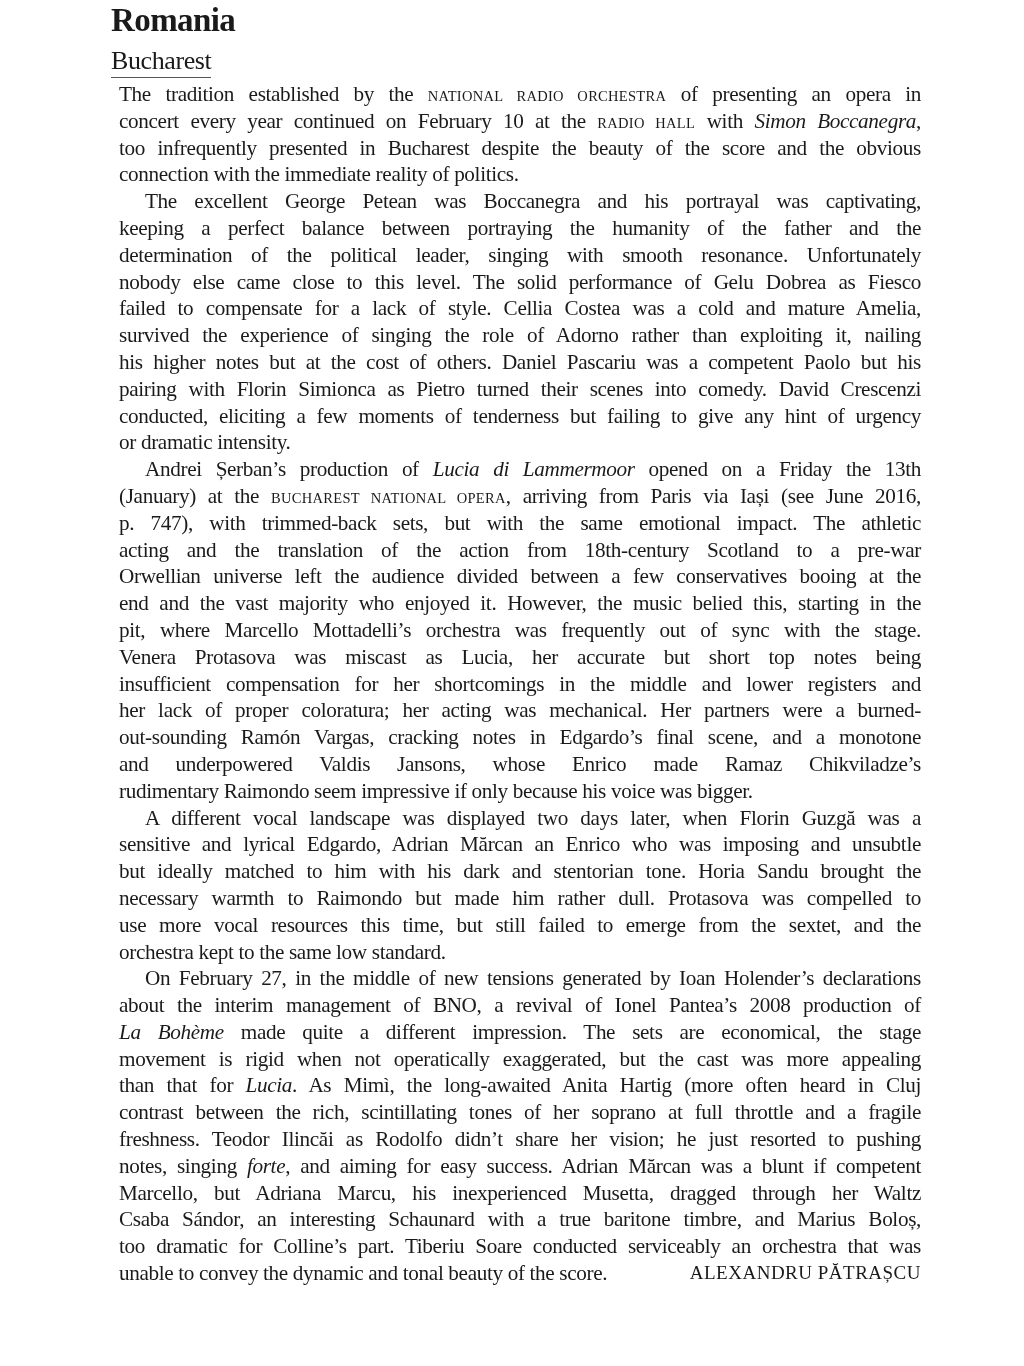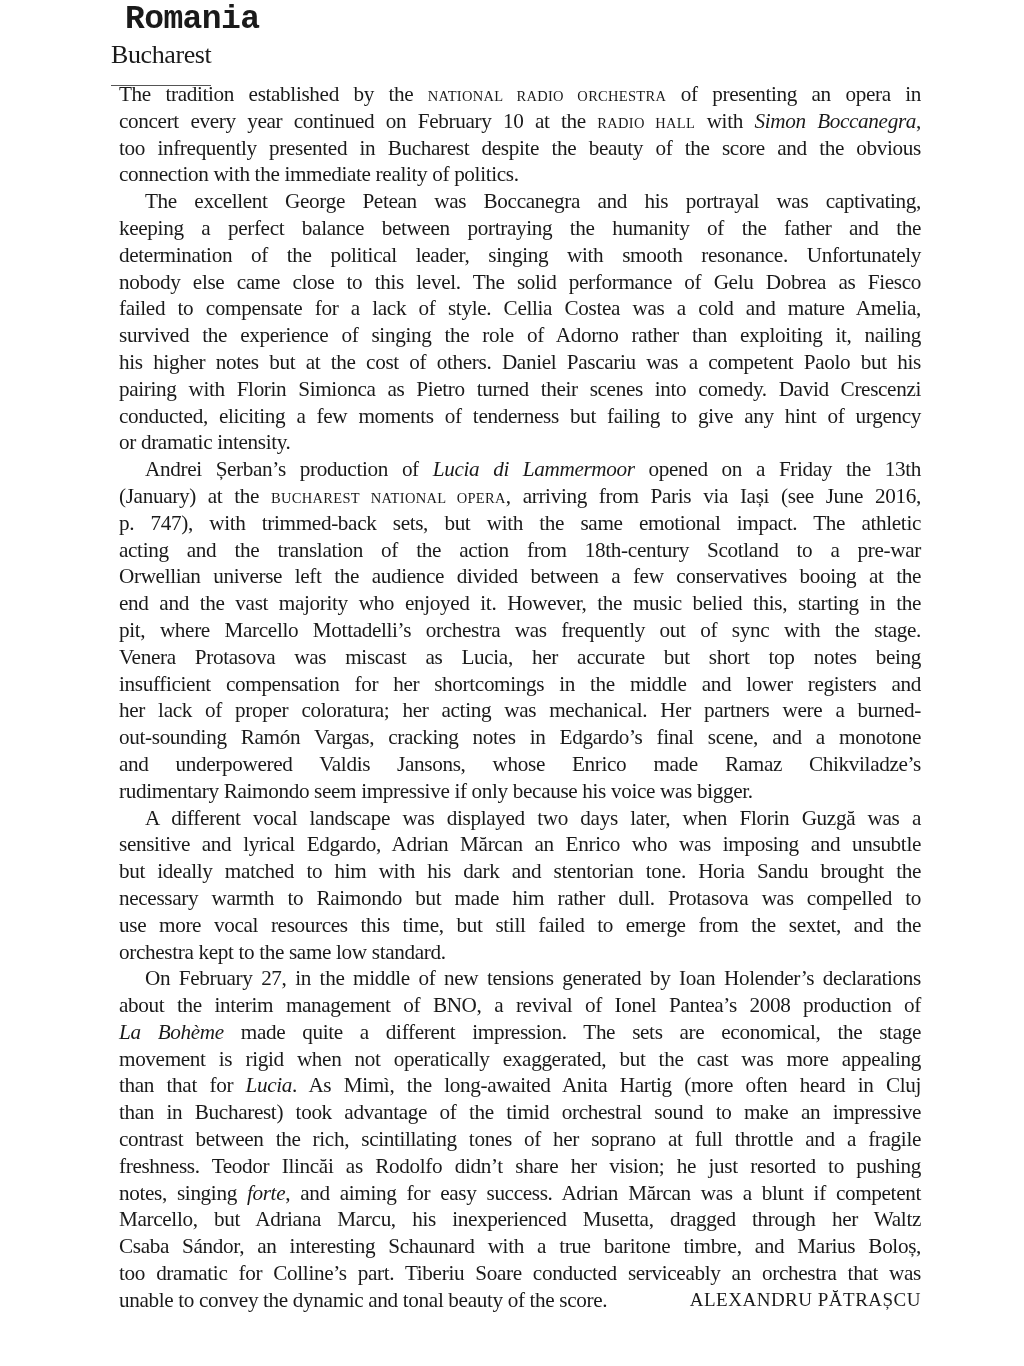--- a/index.html
+++ b/index.html
@@ -1,21 +1,21 @@
 <!DOCTYPE html>
 <html><head>
 <meta charset="utf-8">
 <style>
   html, body { margin: 0; padding: 0; background: #ffffff; }
   body { width: 1024px; height: 1366px; overflow: hidden; position: relative; }
   .page { position: absolute; left: 111px; top: 0; width: 802px; color: #1a1a1a;
           font-family: "Liberation Serif", "DejaVu Serif", serif; }
-  .country { font-weight: bold; font-size: 33px; line-height: 40px; margin: 0; letter-spacing: -0.6px; position: absolute; top: 0; left: 14px; font-family: Liberation Mono, monospace; }
-  .city { font-size: 26px; line-height: 30px; position: absolute; top: 40px; left: 0; letter-spacing: -0.4px;
-          border-bottom: 1.5px solid #555; padding-bottom: 15px; }
+  .country { font-weight: bold; font-size: 33px; line-height: 40px; margin: 0; letter-spacing: -0.6px; position: absolute; top: 0; left: 0; }
+  .city { font-size: 26px; line-height: 30px; position: absolute; top: 46px; left: 0; letter-spacing: -0.4px;
+          border-bottom: 1.5px solid #555; padding-bottom: 1px; }
   .body { position: absolute; top: 81px; left: 8px; width: 802px; }
   .line { display: block; font-size: 21.2px; line-height: 26.8px; height: 26.8px; white-space: nowrap;
           text-align: justify; text-align-last: justify; letter-spacing: -0.35px; overflow: visible; }
   .line.last { text-align-last: left; }
   .line.indent { padding-left: 26px; }
   .sc { font-size: 14.5px; letter-spacing: 0.3px; }
   .it { font-style: italic; }
   .byline { float: right; font-size: 19px; letter-spacing: 0.5px; }
   .para { display: block; }
 </style>
@@ -66,21 +66,20 @@
         <span class="line">necessary warmth to Raimondo but made him rather dull. Protasova was compelled to</span>
         <span class="line">use more vocal resources this time, but still failed to emerge from the sextet, and the</span>
         <span class="line last">orchestra kept to the same low standard.</span>
       </div>
       <div class="para">
         <span class="line indent">On February 27, in the middle of new tensions generated by Ioan Holender’s declarations</span>
         <span class="line">about the interim management of BNO, a revival of Ionel Pantea’s 2008 production of</span>
         <span class="line"><span class="it">La Bohème</span> made quite a different impression. The sets are economical, the stage</span>
         <span class="line">movement is rigid when not operatically exaggerated, but the cast was more appealing</span>
         <span class="line">than that for <span class="it">Lucia</span>. As Mimì, the long-awaited Anita Hartig (more often heard in Cluj</span>
-        <span class="line">than in Bucharest) took advantage of the timid orchestral sound to make an impressive</span>
         <span class="line">contrast between the rich, scintillating tones of her soprano at full throttle and a fragile</span>
         <span class="line">freshness. Teodor Ilincăi as Rodolfo didn’t share her vision; he just resorted to pushing</span>
         <span class="line">notes, singing <span class="it">forte</span>, and aiming for easy success. Adrian Mărcan was a blunt if competent</span>
         <span class="line">Marcello, but Adriana Marcu, his inexperienced Musetta, dragged through her Waltz</span>
         <span class="line">Csaba Sándor, an interesting Schaunard with a true baritone timbre, and Marius Boloș,</span>
         <span class="line">too dramatic for Colline’s part. Tiberiu Soare conducted serviceably an orchestra that was</span>
         <span class="line last">unable to convey the dynamic and tonal beauty of the score.<span class="byline">ALEXANDRU PĂTRAȘCU</span></span>
       </div>
     </div>
 </div>

